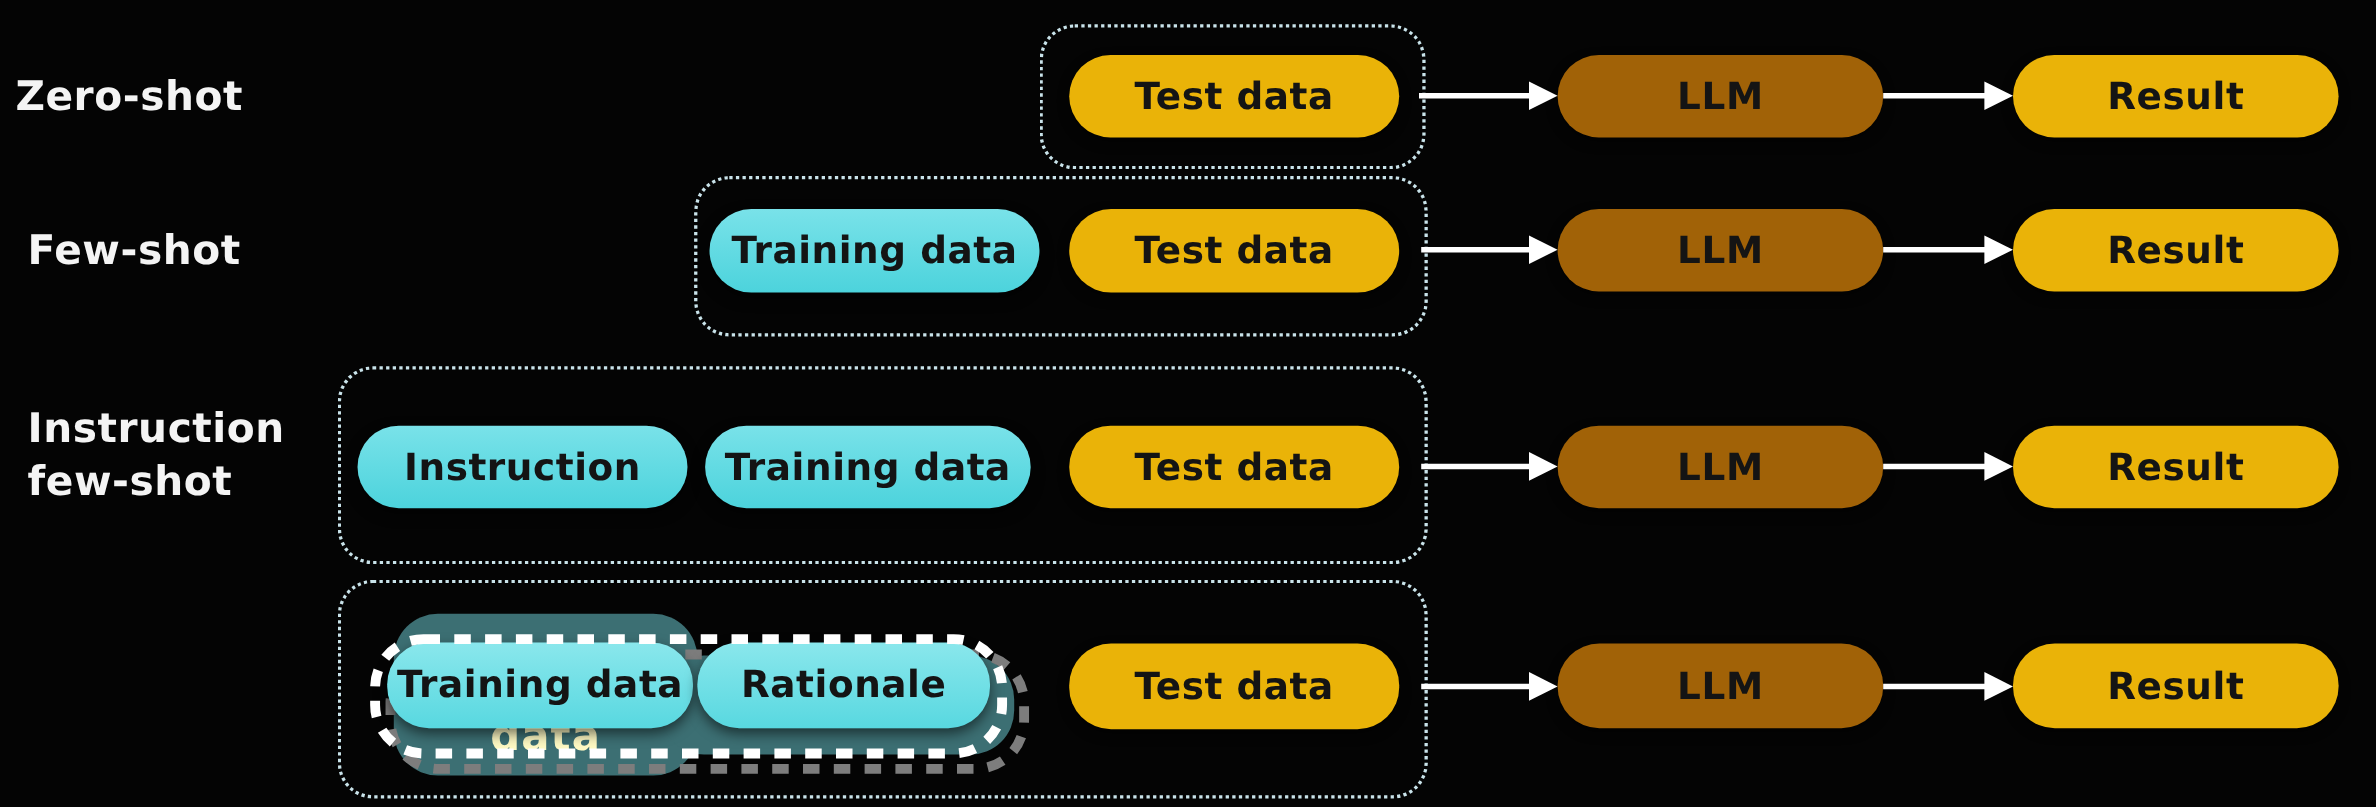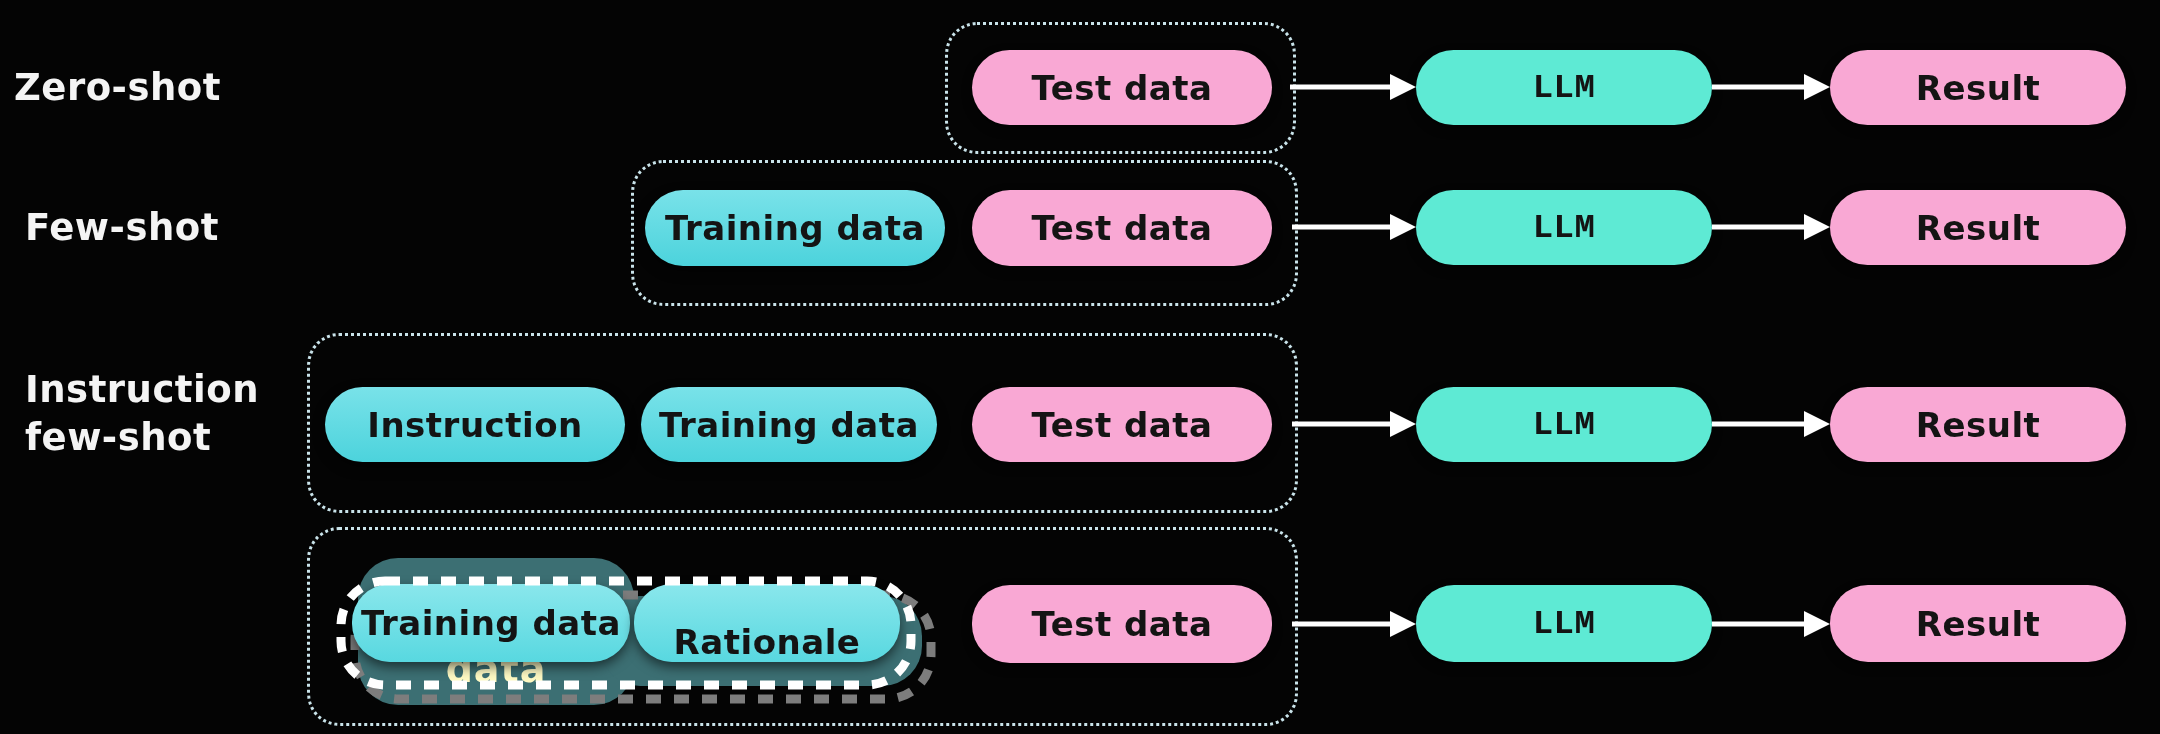--- a/index.html
+++ b/index.html
@@ -17,24 +17,24 @@
   .dotted-box{
     position:absolute;border:3px dotted #c9e3ea;border-radius:32px;
     background:transparent;
   }
   
   .pill{
     position:absolute;display:flex;align-items:center;justify-content:center;
     font-size:34px;font-weight:600;color:#141414;border-radius:38px;
     letter-spacing:.5px;white-space:nowrap;
   }
-  .pill-white{background:#f9a8d4;box-shadow:0 4px 10px rgba(0,0,0,.5);}
+  .pill-white{background:#eab308;box-shadow:0 4px 10px rgba(0,0,0,.5);}
   .pill-cyan{background:linear-gradient(180deg,#79e2e9 0%,#4cd3dc 100%);box-shadow:0 5px 12px rgba(0,0,0,.55);}
   .pill-cyan-light{background:linear-gradient(180deg,#8ae7ec 0%,#58d8e0 100%);box-shadow:0 5px 12px rgba(0,0,0,.55);}
-  .pill-yellow{background:#5eead4;box-shadow:0 4px 10px rgba(0,0,0,.5);font-family:Liberation Mono, monospace;}
+  .pill-yellow{background:#a16207;box-shadow:0 4px 10px rgba(0,0,0,.5);}
   
   .teal-back{position:absolute;background:#3c6f73;border-radius:40px;}
   .hidden-text{
     position:absolute;bottom:14px;left:0;right:0;text-align:center;
     font-size:38px;font-weight:600;color:#fef9c3;letter-spacing:1px;
   }
   .dash-svg{position:absolute;overflow:visible;}
   .arrow-svg{position:absolute;overflow:visible;}
   
   .z1{z-index:1}.z2{z-index:2}.z3{z-index:3}.z4{z-index:4}
@@ -128,21 +128,21 @@
   </div>
   <div class="teal-back z1" style="left:600px;top:596px;width:322px;height:90px;"></div>
 
   <svg class="dash-svg z2" style="left:350px;top:590px;width:586px;height:114px;" viewBox="0 0 586 114">
     <rect x="5" y="5" width="576" height="104" rx="44" fill="none" stroke="#7d7d7d" stroke-width="9" stroke-dasharray="15 13"></rect>
   </svg>
 
   <div class="pill pill-cyan-light z3" style="left:352px;top:584px;width:278px;height:78px;">
     <span>Training data</span>
   </div>
-  <div class="pill pill-cyan-light z3" style="left:634px;top:584px;width:266px;height:78px;align-items:flex-end;">
+  <div class="pill pill-cyan-light z3" style="left:634px;top:584px;width:266px;height:78px;">
     <span>Rationale</span>
   </div>
 
   <svg class="dash-svg z4" style="left:336px;top:576px;width:580px;height:114px;" viewBox="0 0 580 114">
     <rect x="5" y="5" width="570" height="104" rx="44" fill="none" stroke="#ffffff" stroke-width="9" stroke-dasharray="15 13"></rect>
   </svg>
 
   <div class="pill pill-white" style="left:972px;top:585px;width:300px;height:78px;">
     <span>Test data</span>
   </div>

